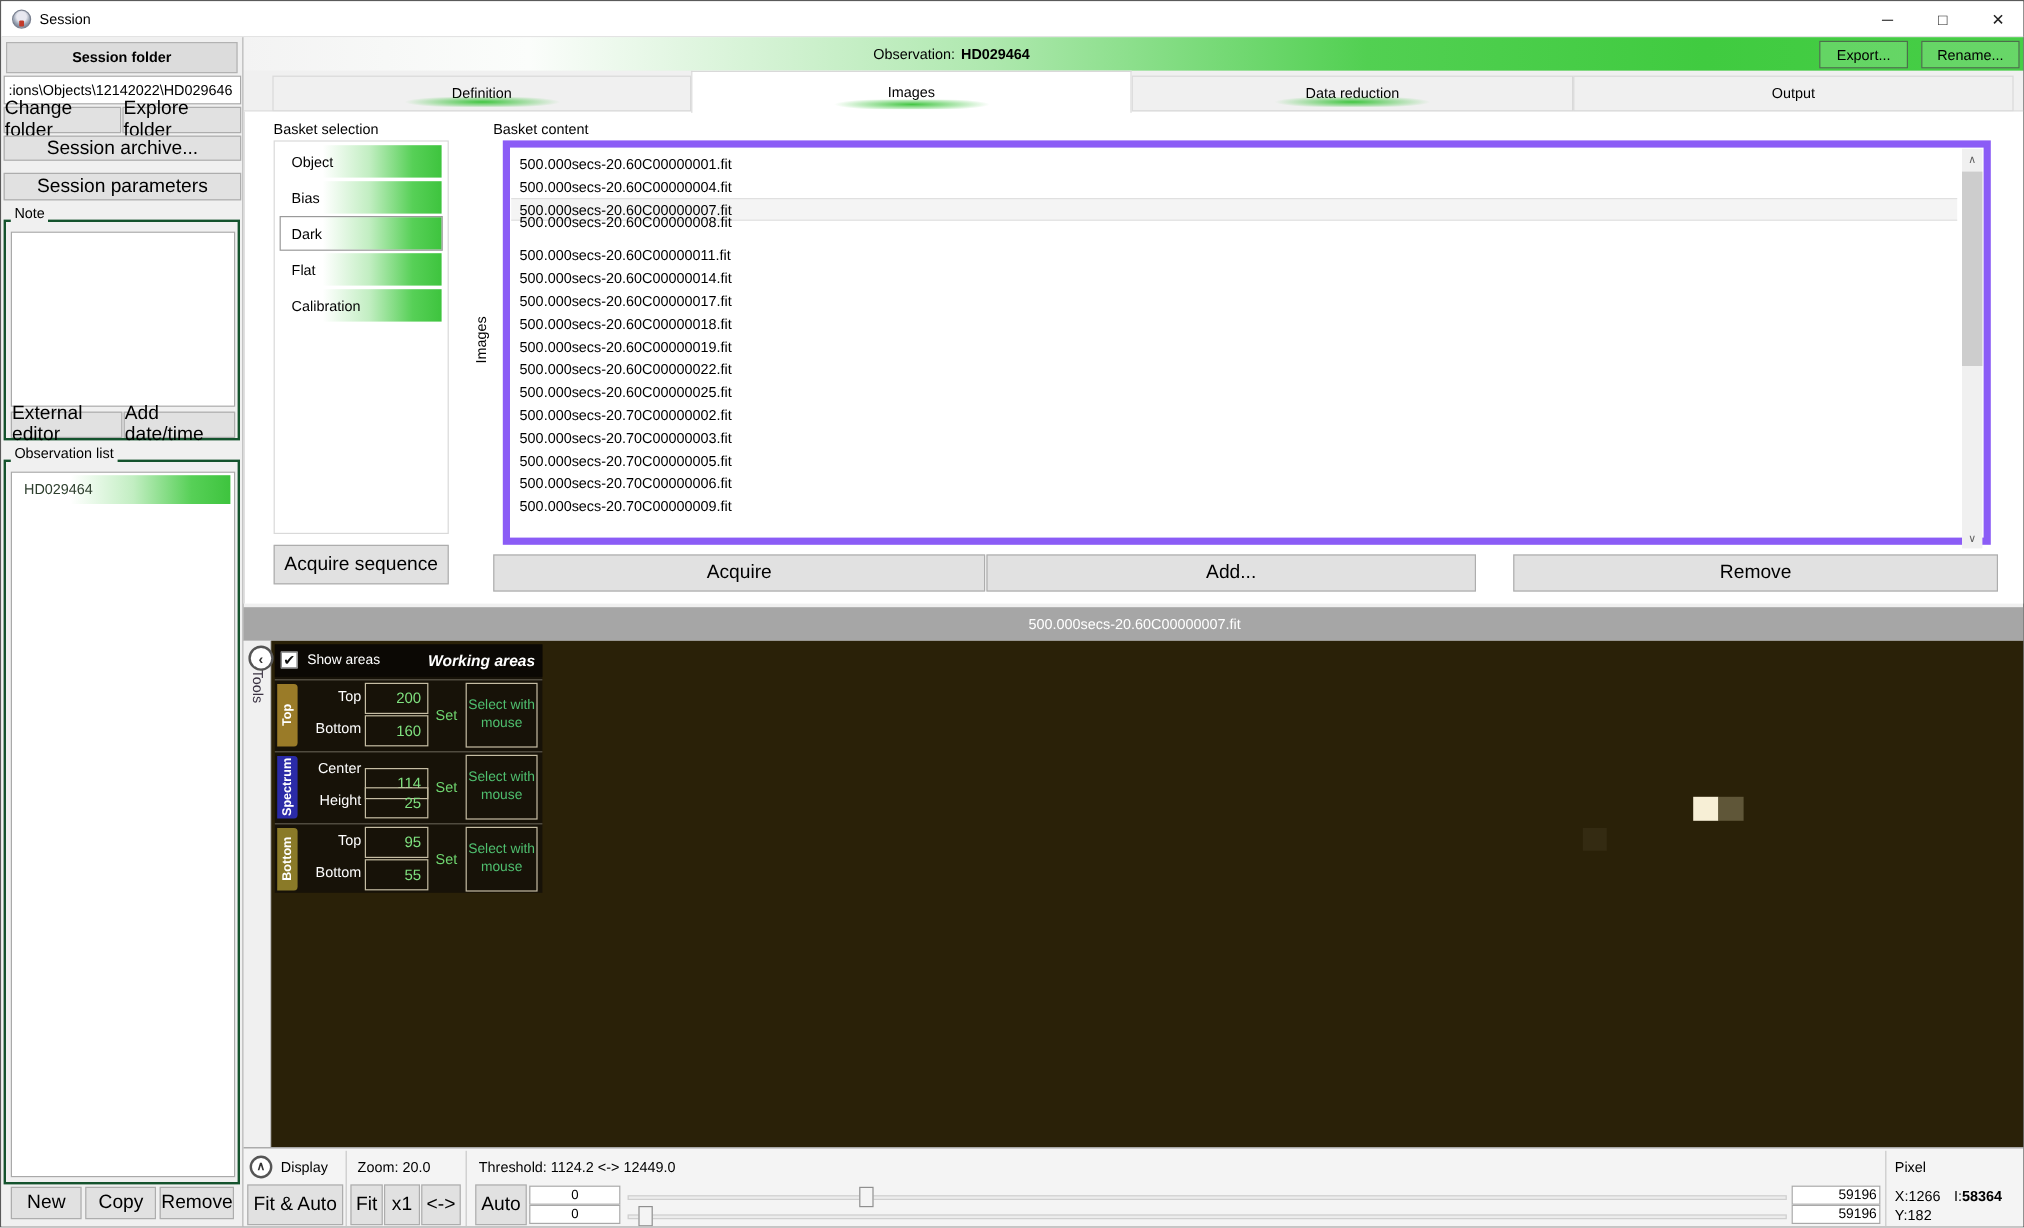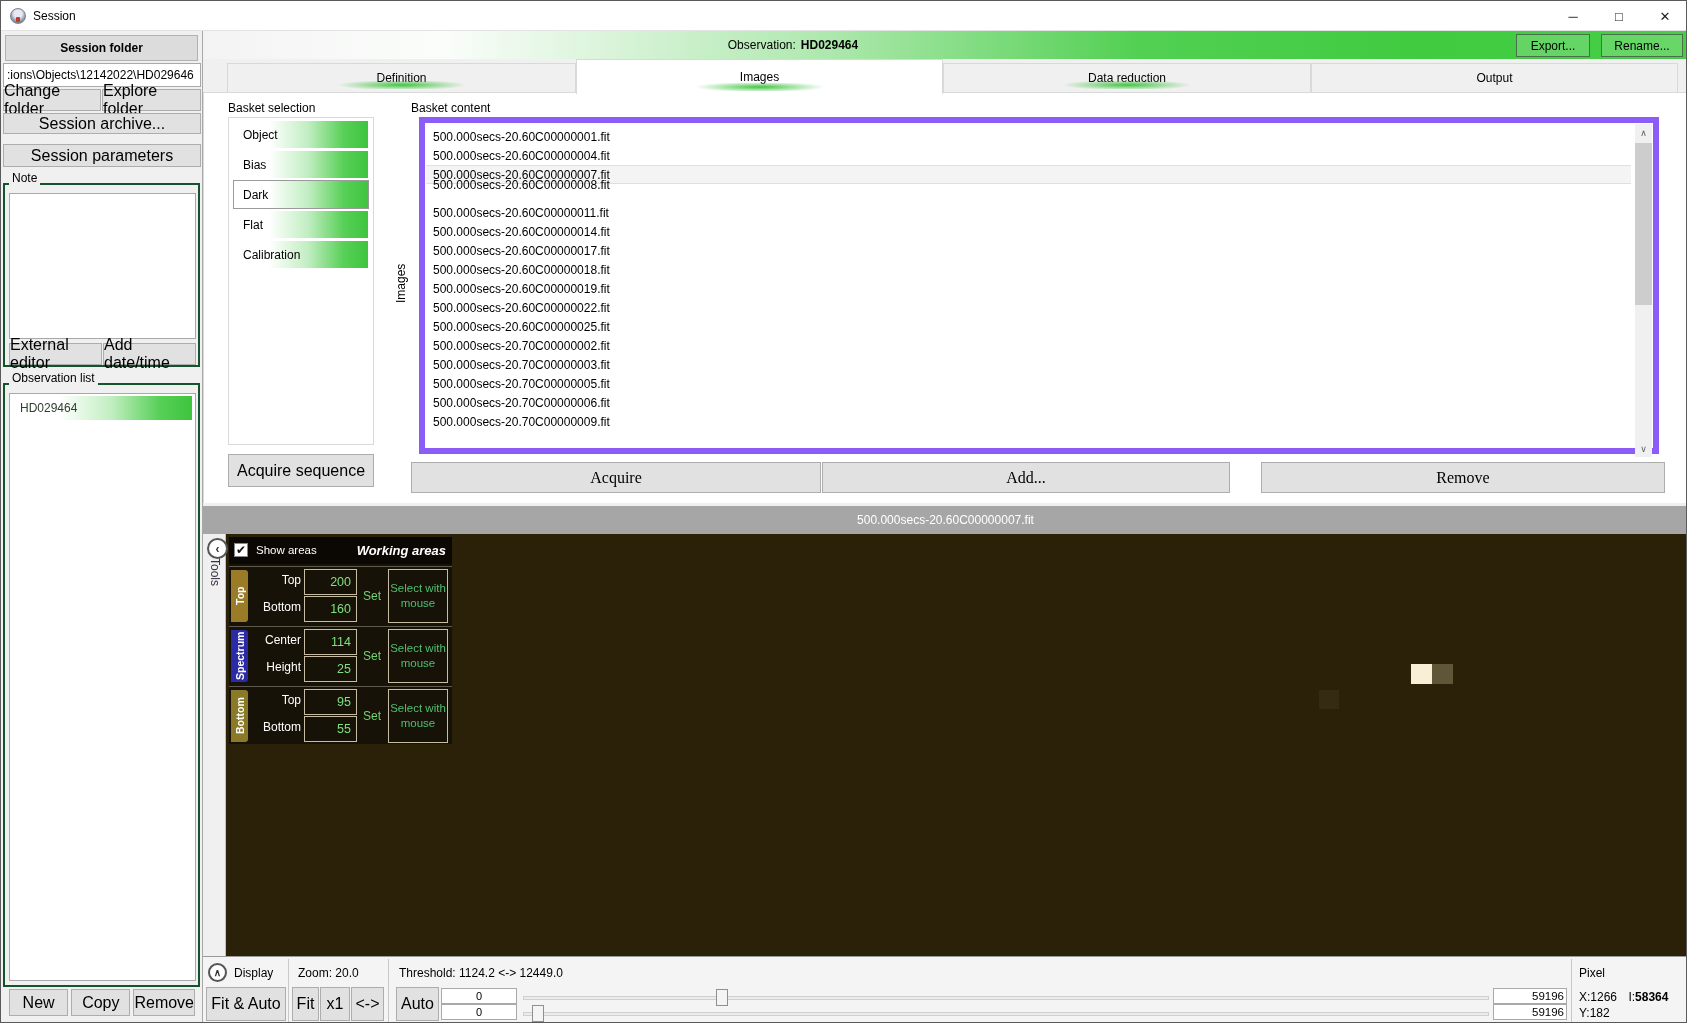--- a/index.html
+++ b/index.html
@@ -64,21 +64,21 @@
   .acq-seq { position:absolute; left:24px; top:361px; width:146px; height:33px; }
   .bc-label { position:absolute; left:207px; top:8px; }
   .images-vert { position:absolute; left:188px; top:130px; width:18px; height:120px; display:flex; align-items:center; justify-content:center;
                  writing-mode:vertical-rl; transform:rotate(180deg); color:#000; }
   .file-list { position:absolute; left:215px; top:24px; width:1240px; height:337px; background:#fff; border:6px solid #8b5cf6; }
   .file-row { position:absolute; left:1px; width:1205px; height:19px; display:flex; align-items:center; padding-left:7px; font-size:12px; }
   .file-row.selected { background:#f4f4f4; border-top:1px solid #e0e0e0; border-bottom:1px solid #e0e0e0; }
   .vscroll { position:absolute; right:1px; top:1px; width:17px; height:333px; background:#f0f0f0; }
   .vs-arrow { position:absolute; left:0; width:17px; height:17px; display:flex; align-items:center; justify-content:center; color:#606060; font-size:9px; }
   .vs-thumb { position:absolute; left:0; top:19px; width:17px; height:162px; background:#cdcdcd; }
-  .list-btn { position:absolute; top:369px; height:31px;font-family:Liberation Serif, serif; }
+  .list-btn { position:absolute; top:369px; height:31px; }
 
   .viewer-title { position:absolute; left:202px; top:505px; width:1485px; height:28px; background:#a6a6a6; color:#fff; display:flex; align-items:center; justify-content:center; }
   .viewer { position:absolute; left:202px; top:533px; width:1485px; height:422px; }
   .tools-strip { position:absolute; left:0; top:0; width:23px; height:422px; background:#f0f0f0; border-right:1px solid #c0c0c0; }
   .tools-vert { position:absolute; left:3px; top:24px; width:17px; height:60px; writing-mode:vertical-lr; color:#3a3242; display:flex; align-items:center; }
   .image-area { position:absolute; left:23px; top:0; width:1462px; height:422px; background:#2a2108; }
   .circle-btn { width:21px; height:21px; border-radius:50%; background:#fff; border:2px solid #555; color:#333;
                 display:flex; align-items:center; justify-content:center; font-size:12px; font-weight:bold; line-height:1; }
   .tools-collapse { position:absolute; left:4px; top:4px; z-index:5; }
 
@@ -252,21 +252,21 @@
           <div class="wa-val" style="top:2px;">200</div>
           <div class="wa-fld2">Bottom</div>
           <div class="wa-val" style="top:29px;">160</div>
           <div class="wa-set">Set</div>
           <div class="wa-select">Select with mouse</div>
         </div>
 
         <div class="wa-row" style="top:89px;">
           <div class="wa-tag" style="background:#2b2ba8;">Spectrum</div>
           <div class="wa-fld1">Center</div>
-          <div class="wa-val" style="top:2px;">114</div>
+          <div class="wa-val" style="top:13px;">114</div>
           <div class="wa-fld2">Height</div>
           <div class="wa-val" style="top:29px;">25</div>
           <div class="wa-set">Set</div>
           <div class="wa-select">Select with mouse</div>
         </div>
 
         <div class="wa-row" style="top:149px;">
           <div class="wa-tag" style="background:#8a7a28;">Bottom</div>
           <div class="wa-fld1">Top</div>
           <div class="wa-val" style="top:2px;">95</div>

